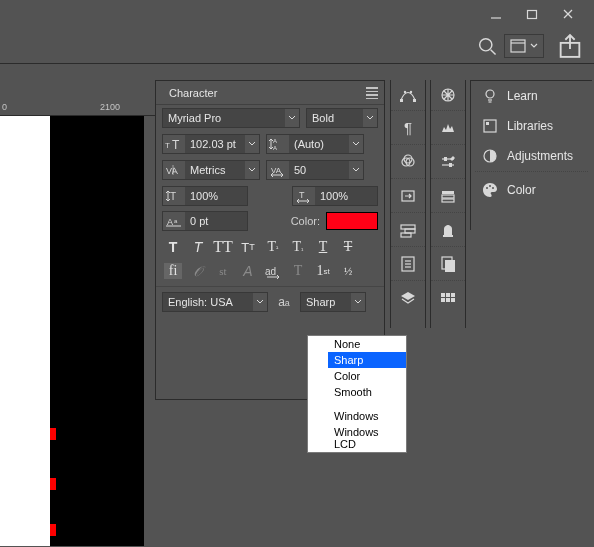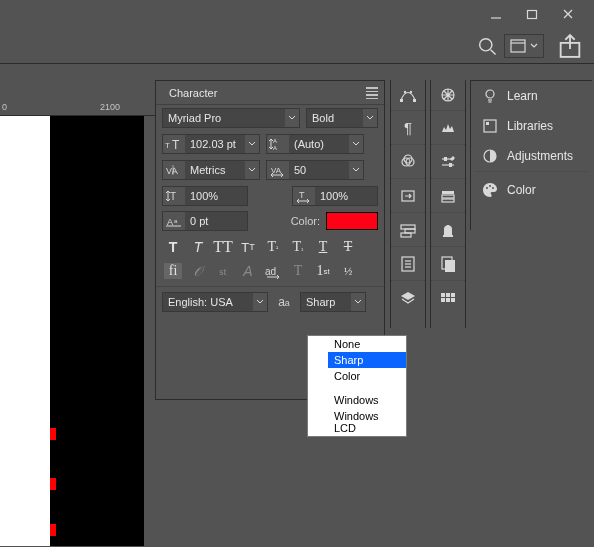--- a/index.html
+++ b/index.html
@@ -340,20 +340,21 @@
           </svg>
         </span>
     </div>
   </div>
 </div>
 
 <div class="aa-menu">
   <div class="item">None</div>
   <div class="item sel">Sharp</div>
   <div class="item">Color</div>
+  <div class="item">Smooth</div>
   <div class="sep"></div>
   <div class="item">Windows</div>
   <div class="item">Windows LCD</div>
 </div>
 
 <div class="strip a">
   <div class="cell">
       <svg viewBox="0 0 18 18">
         <path d="M2 14 C6 4 12 4 16 14" class="smico"></path>
         <rect x="1" y="13" width="3" height="3" class="smico-f"></rect>

